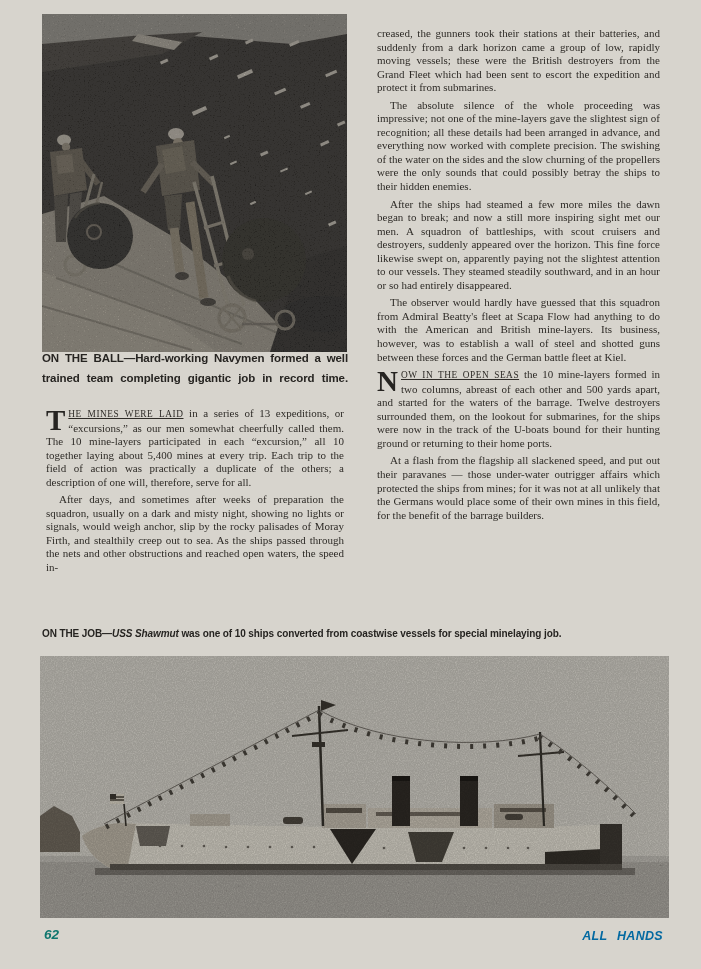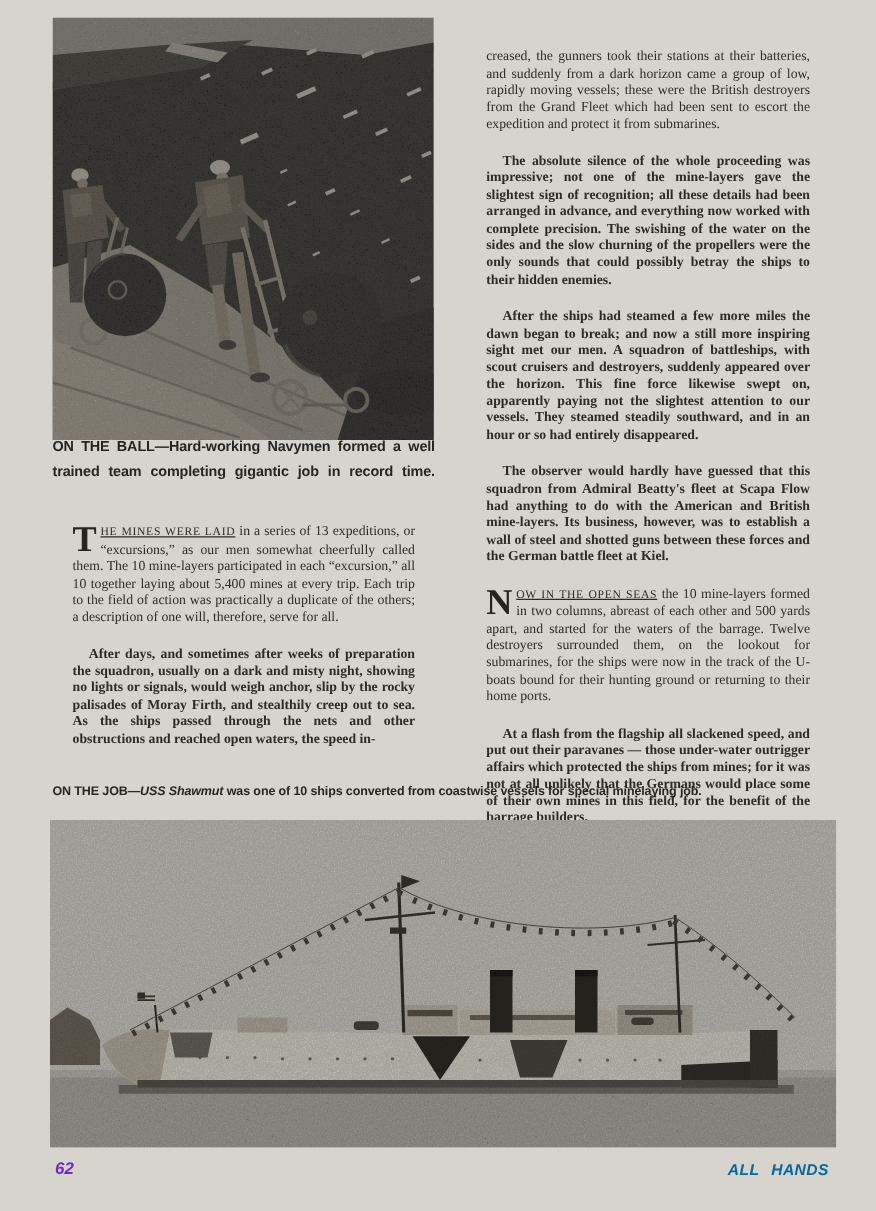--- a/index.html
+++ b/index.html
@@ -29,35 +29,35 @@
     display:flex; justify-content:space-between;
   }
   .caption-mid .seg { white-space:nowrap; }
   .caption-mid i { font-style:italic; }
 
   .col { position:absolute; }
   .col-left  { left:42px;  top:403px; width:306px; }
   .col-right { left:373px; top:23px;  width:291px; }
 
   .col p {
-    margin:16px; font-size:11px; line-height:13.55px;
+    margin:4px; font-size:11px; line-height:13.55px;
     text-align:justify; color:#2e2b27;
   }
-  .col p.indent { text-indent:13px;font-weight:bold; }
+  .col p.indent { text-indent:13px; }
   .col p.gap-top { margin-top:4px; }
 
   .dropcap {
     float:left; font-weight:700; font-size:29px; line-height:24px;
     padding:1px 3px 0 0; color:#262421;
   }
   .smallcaps { font-size:9.3px; letter-spacing:0.55px;text-decoration:underline; }
 
   .footer-num {
     position:absolute; left:44px; top:927px;
-    font:italic 700 13.5px "Liberation Sans", sans-serif; color:#6d28d9;
+    font:italic 700 13.5px "Liberation Sans", sans-serif; color:#0f766e;
   }
   .footer-mag {
     position:absolute; right:38px; top:929px;
     font:italic 700 12.5px "Liberation Sans", sans-serif;
     word-spacing:6px; letter-spacing:0.3px; color:#0369a1;
   }
 </style>
 </head>
 <body>
 

